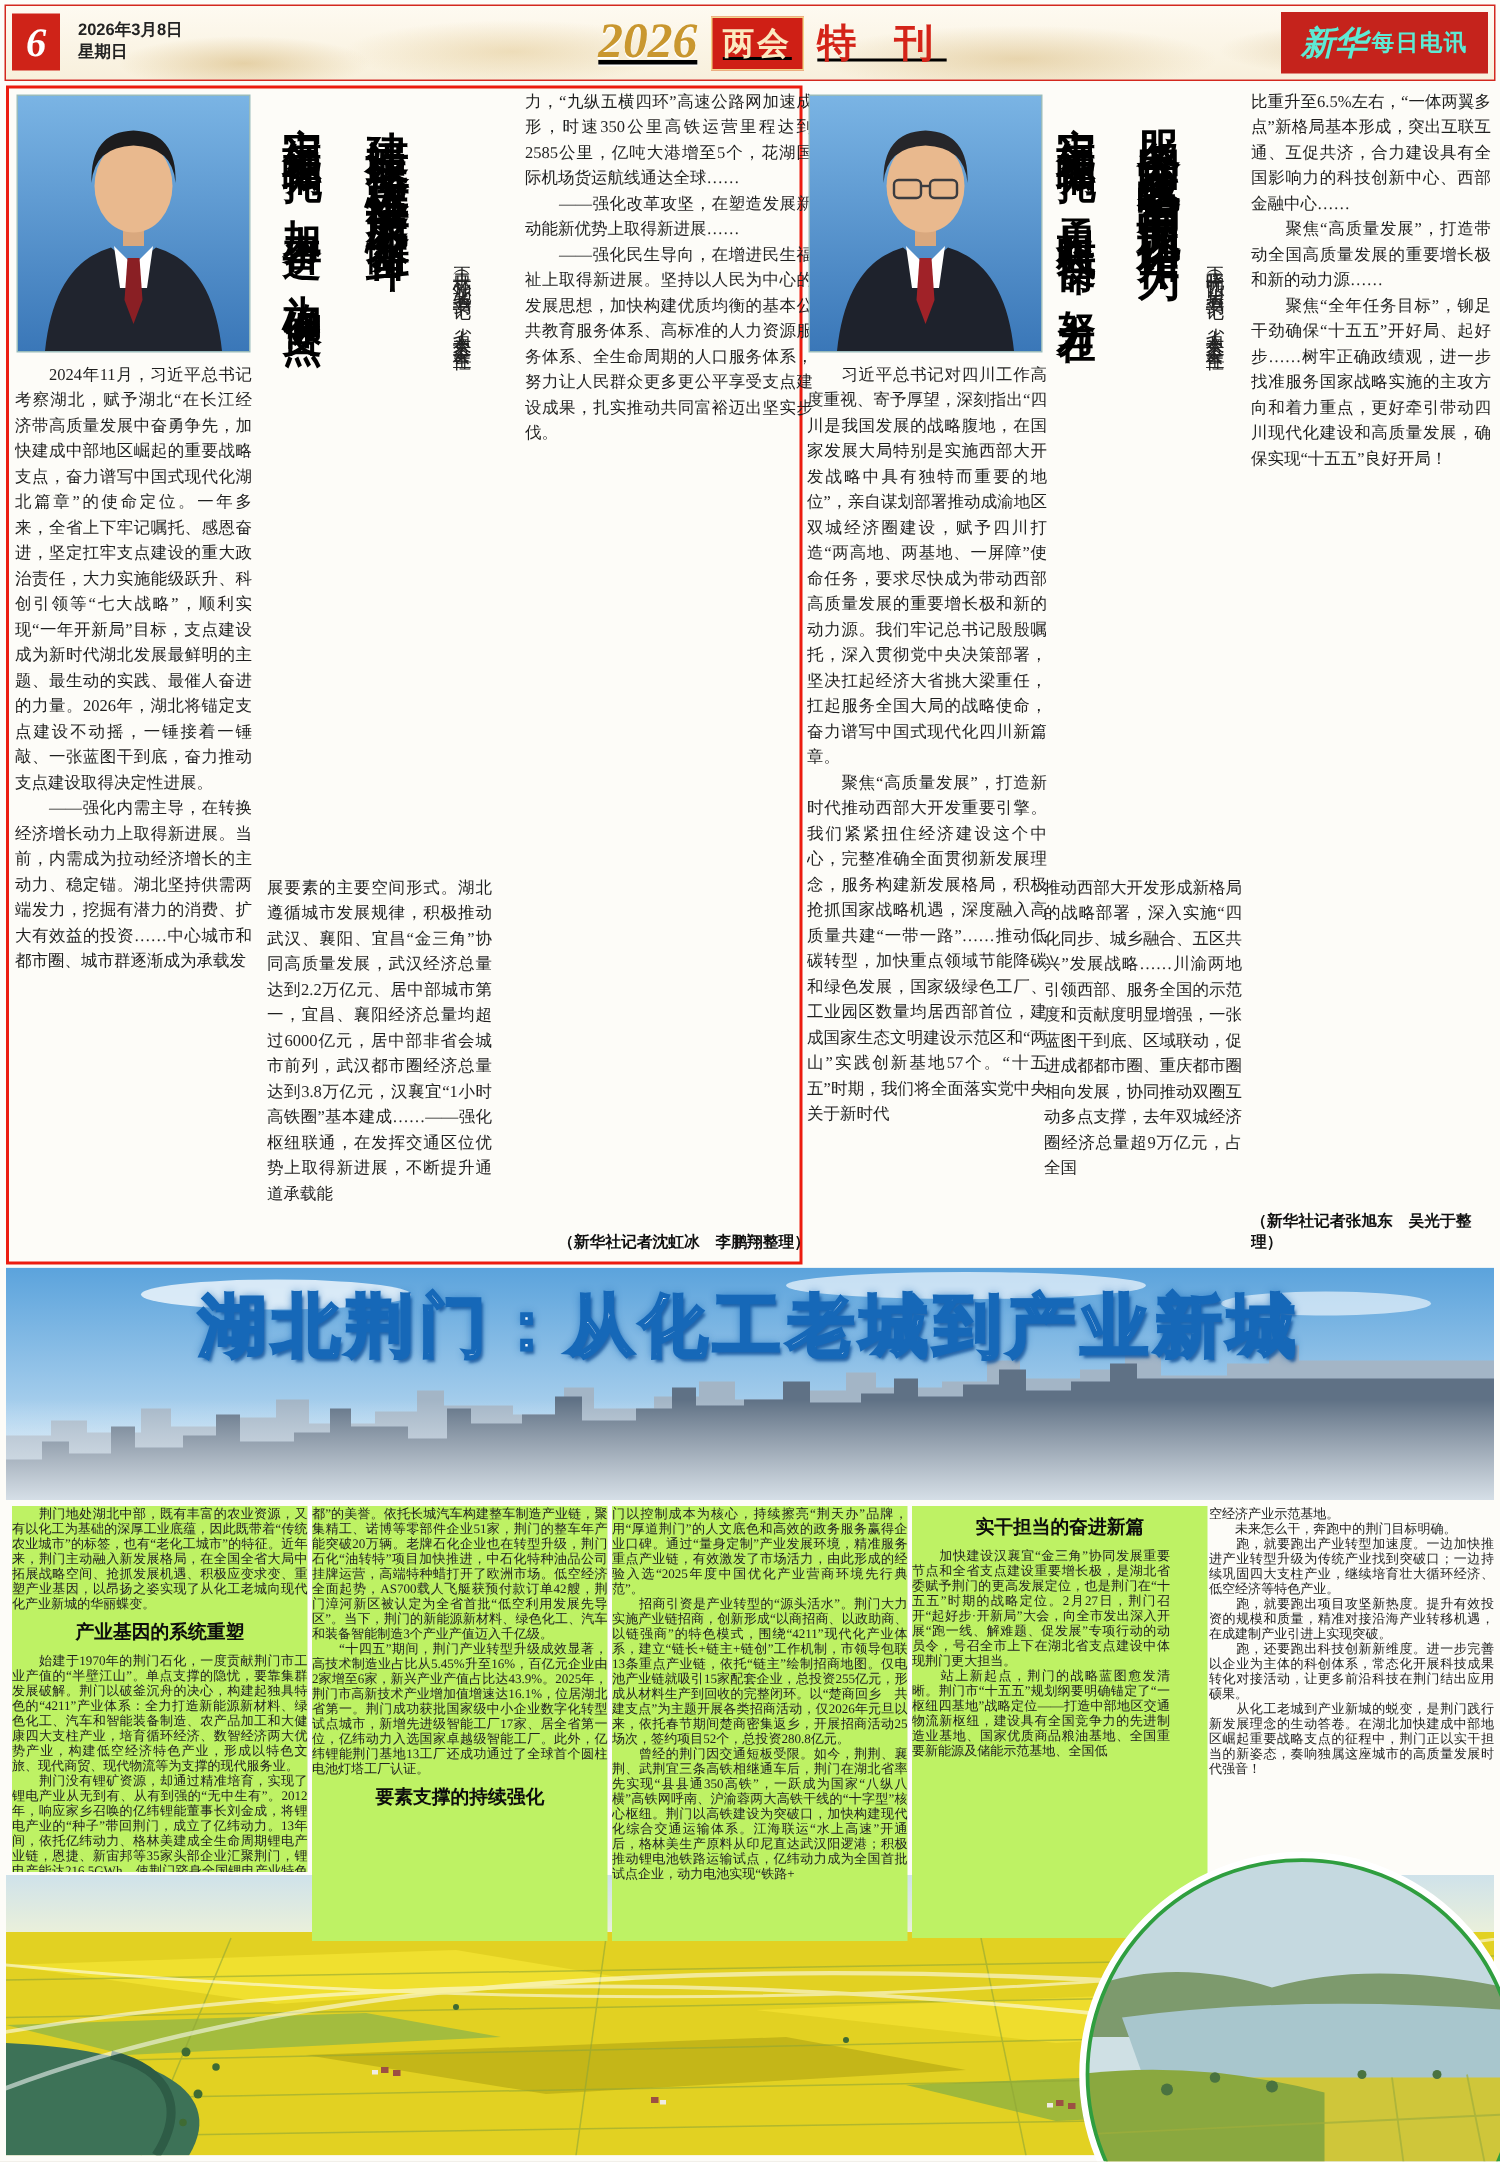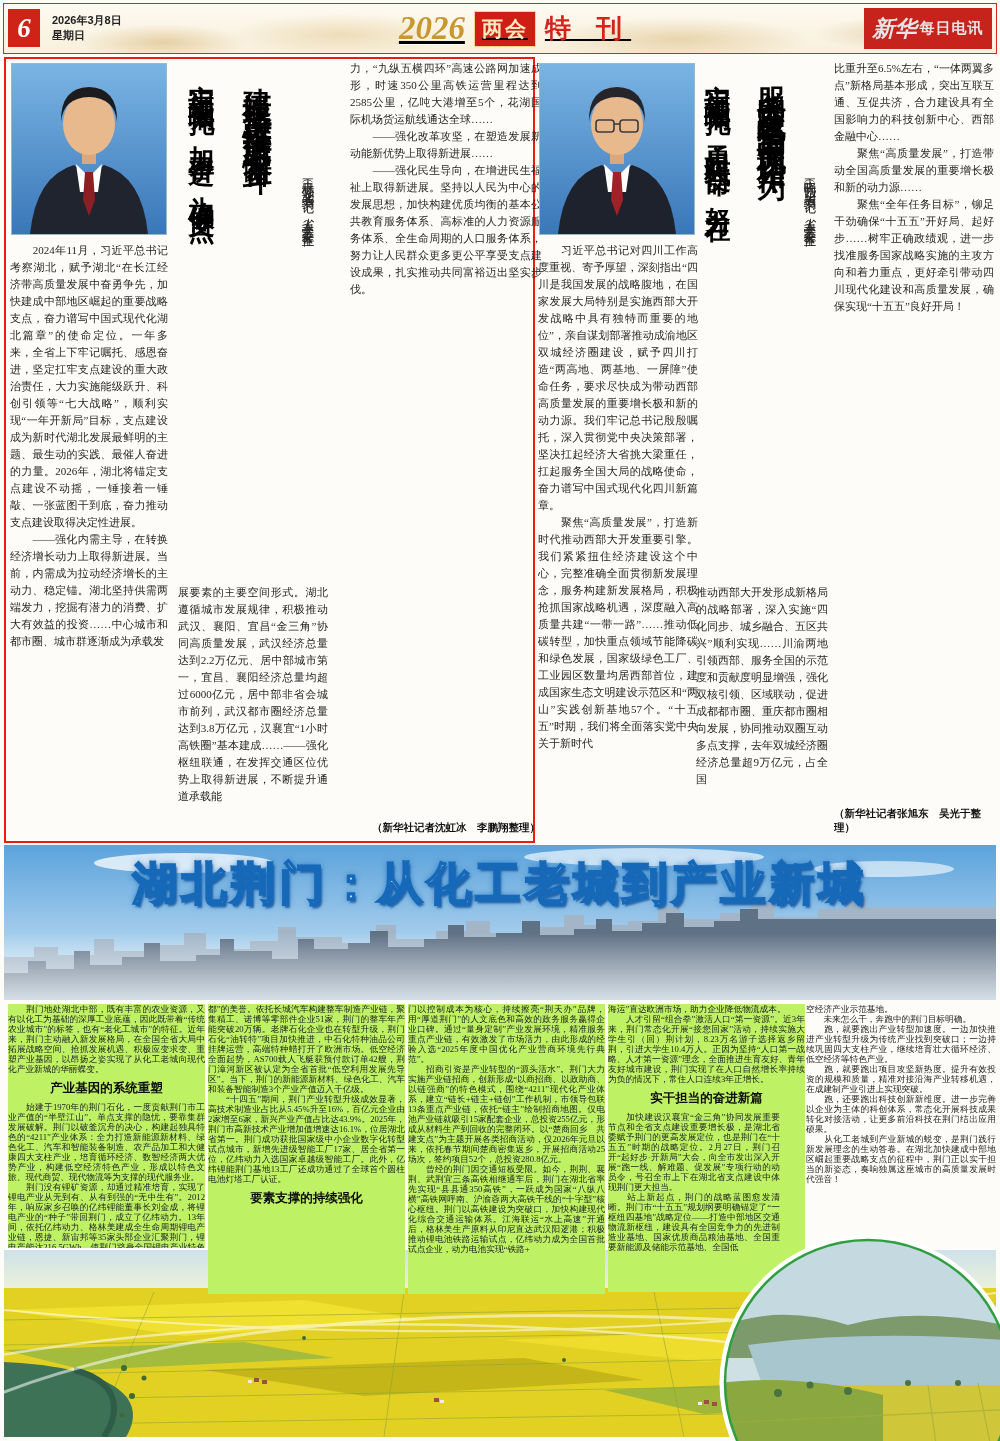--- a/index.html
+++ b/index.html
@@ -15,21 +15,21 @@
       linear-gradient(#fefaf1,#f8f0dc);}
   .pagenum{position:absolute;left:4px;top:5px;width:32px;height:38px;background:#cf2318;color:#fff;
     font:italic 700 27px "Liberation Serif",serif;text-align:center;line-height:38px;}
   .dateblock{position:absolute;left:48px;top:9px;font-family:"Liberation Sans",sans-serif;
     font-size:11px;font-weight:700;color:#222;line-height:15px;}
   .banner{position:absolute;left:341px;top:0;width:340px;height:49px;display:flex;align-items:center;justify-content:center;gap:9px;text-decoration:underline;}
   .y2026{font:italic 800 33px "Liberation Serif",serif;color:#c9972f;text-shadow:0 1px 0 #fff;}
   .seal{display:inline-block;background:#cf1f15;border:1px solid #f3d48a;color:#fbe9c0;
     font-weight:700;font-size:21px;padding:3px 7px;letter-spacing:2px;}
   .tekan{color:#d42419;font-family:"Liberation Sans",sans-serif;font-weight:700;font-size:26px;letter-spacing:9px;}
-  .mastbox{position:absolute;right:4px;top:4px;width:128px;height:41px;background:#c5231c;color:#e5e5e5;
+  .mastbox{position:absolute;right:4px;top:4px;width:138px;height:41px;background:#c5231c;color:#5eead4;
     display:flex;align-items:center;justify-content:center;gap:3px;}
   .m1{font:italic 700 22px "Liberation Serif",serif;}
   .m2{font:700 15px "Liberation Sans",sans-serif;letter-spacing:1px;}
   
   .redbox{position:absolute;left:4px;top:57px;width:527px;height:782px;border:2px solid #ec1c0f;}
   .photo{position:absolute;box-shadow:0 0 0 1px #9bb;}
   .btext{position:absolute;font-size:11px;line-height:17px;text-align:justify;white-space:pre-wrap;
     color:#1f1f1f;overflow:hidden;}
   .vhl{position:absolute;writing-mode:vertical-rl;text-orientation:upright;font-weight:700;color:#000;}
   .hlA{font-size:26px;letter-spacing:5px;}
@@ -129,21 +129,21 @@
     </svg>
   </div>
 
   <div class="btext" style="left:538px;top:242px;width:160px;height:596px;">　　习近平总书记对四川工作高度重视、寄予厚望，深刻指出“四川是我国发展的战略腹地，在国家发展大局特别是实施西部大开发战略中具有独特而重要的地位”，亲自谋划部署推动成渝地区双城经济圈建设，赋予四川打造“两高地、两基地、一屏障”使命任务，要求尽快成为带动西部高质量发展的重要增长极和新的动力源。我们牢记总书记殷殷嘱托，深入贯彻党中央决策部署，坚决扛起经济大省挑大梁重任，扛起服务全国大局的战略使命，奋力谱写中国式现代化四川新篇章。
 　　聚焦“高质量发展”，打造新时代推动西部大开发重要引擎。我们紧紧扭住经济建设这个中心，完整准确全面贯彻新发展理念，服务构建新发展格局，积极抢抓国家战略机遇，深度融入高质量共建“一带一路”……推动低碳转型，加快重点领域节能降碳和绿色发展，国家级绿色工厂、工业园区数量均居西部首位，建成国家生态文明建设示范区和“两山”实践创新基地57个。“十五五”时期，我们将全面落实党中央关于新时代</div>
 
   <div class="vhl hlA" style="left:700px;top:64px;height:515px;">牢记领袖嘱托　勇担时代使命　努力在</div>
   <div class="vhl hlB" style="left:752px;top:64px;height:518px;">服务国家战略全局中展现四川作为</div>
   <div class="byline" style="left:801px;top:168px;height:335px;">王晓晖（四川省委书记、省人大常委会主任）</div>
 
-  <div class="btext" style="left:696px;top:584px;width:132px;height:252px;">推动西部大开发形成新格局的战略部署，深入实施“四化同步、城乡融合、五区共兴”顺利实现……川渝两地引领西部、服务全国的示范度和贡献度明显增强，强化双核引领、区域联动，促进成都都市圈、重庆都市圈相向发展，协同推动双圈互动多点支撑，去年双城经济圈经济总量超9万亿元，占全国</div>
+  <div class="btext" style="left:696px;top:584px;width:132px;height:252px;">推动西部大开发形成新格局的战略部署，深入实施“四化同步、城乡融合、五区共兴”发展战略……川渝两地引领西部、服务全国的示范度和贡献度明显增强，一张蓝图干到底、区域联动，促进成都都市圈、重庆都市圈相向发展，协同推动双圈互动多点支撑，去年双城经济圈经济总量超9万亿元，占全国</div>
 
   <div class="colwrap" style="left:834px;top:60px;width:160px;height:777px;">
     <div class="btext" style="position:static;width:160px;height:740px;">比重升至6.5%左右，“一体两翼多点”新格局基本形成，突出互联互通、互促共济，合力建设具有全国影响力的科技创新中心、西部金融中心……
 　　聚焦“高质量发展”，打造带动全国高质量发展的重要增长极和新的动力源……
 　　聚焦“全年任务目标”，铆足干劲确保“十五五”开好局、起好步……树牢正确政绩观，进一步找准服务国家战略实施的主攻方向和着力重点，更好牵引带动四川现代化建设和高质量发展，确保实现“十五五”良好开局！</div>
     <div class="credit">（新华社记者张旭东　吴光于整理）</div>
   </div>
 
   <div class="cityphoto">
     <svg width="992" height="155" viewBox="0 0 992 155">
@@ -182,22 +182,20 @@
     <div class="fsec">要素支撑的持续强化</div>
   </div>
 
   <div class="fcol" style="left:408px;top:1004px;width:197px;height:290px;">
     <div class="ftext">门以控制成本为核心，持续擦亮“荆天办”品牌，用“厚道荆门”的人文底色和高效的政务服务赢得企业口碑。通过“量身定制”产业发展环境，精准服务重点产业链，有效激发了市场活力，由此形成的经验入选“2025年度中国优化产业营商环境先行典范”。
 　　招商引资是产业转型的“源头活水”。荆门大力实施产业链招商，创新形成“以商招商、以政助商、以链强商”的特色模式，围绕“4211”现代化产业体系，建立“链长+链主+链创”工作机制，市领导包联13条重点产业链，依托“链主”绘制招商地图。仅电池产业链就吸引15家配套企业，总投资255亿元，形成从材料生产到回收的完整闭环。以“楚商回乡　共建支点”为主题开展各类招商活动，仅2026年元旦以来，依托春节期间楚商密集返乡，开展招商活动25场次，签约项目52个，总投资280.8亿元。
 　　曾经的荆门因交通短板受限。如今，荆荆、襄荆、武荆宜三条高铁相继通车后，荆门在湖北省率先实现“县县通350高铁”，一跃成为国家“八纵八横”高铁网呼南、沪渝蓉两大高铁干线的“十字型”核心枢纽。荆门以高铁建设为突破口，加快构建现代化综合交通运输体系。江海联运“水上高速”开通后，格林美生产原料从印尼直达武汉阳逻港；积极推动锂电池铁路运输试点，亿纬动力成为全国首批试点企业，动力电池实现“铁路+</div>
   </div>
 
   <div class="fcol" style="left:608px;top:1004px;width:197px;height:288px;">
-    <div class="ftext">海运”直达欧洲市场，助力企业降低物流成本。
-　　人才引留“组合拳”激活人口“第一资源”。近3年来，荆门常态化开展“接您回家”活动，持续实施大学生引（回）荆计划，8.23万名游子选择返乡留荆，引进大学生10.4万人。正因为坚持“人口第一战略、人才第一资源”理念，全面推进生育友好、青年友好城市建设，荆门实现了在人口自然增长率持续为负的情况下，常住人口连续3年正增长。</div>
     <div class="fsec">实干担当的奋进新篇</div>
     <div class="ftext" style="width:172px;">　　加快建设汉襄宜“金三角”协同发展重要节点和全省支点建设重要增长极，是湖北省委赋予荆门的更高发展定位，也是荆门在“十五五”时期的战略定位。2月27日，荆门召开“起好步·开新局”大会，向全市发出深入开展“跑一线、解难题、促发展”专项行动的动员令，号召全市上下在湖北省支点建设中体现荆门更大担当。
 　　站上新起点，荆门的战略蓝图愈发清晰。荆门市“十五五”规划纲要明确锚定了“一枢纽四基地”战略定位——打造中部地区交通物流新枢纽，建设具有全国竞争力的先进制造业基地、国家优质商品粮油基地、全国重要新能源及储能示范基地、全国低</div>
   </div>
 
   <div class="fcol" style="left:806px;top:1004px;width:190px;height:230px;background:transparent;">
     <div class="ftext">空经济产业示范基地。
 　　未来怎么干，奔跑中的荆门目标明确。
 　　跑，就要跑出产业转型加速度。一边加快推进产业转型升级为传统产业找到突破口；一边持续巩固四大支柱产业，继续培育壮大循环经济、低空经济等特色产业。
 　　跑，就要跑出项目攻坚新热度。提升有效投资的规模和质量，精准对接沿海产业转移机遇，在成建制产业引进上实现突破。

